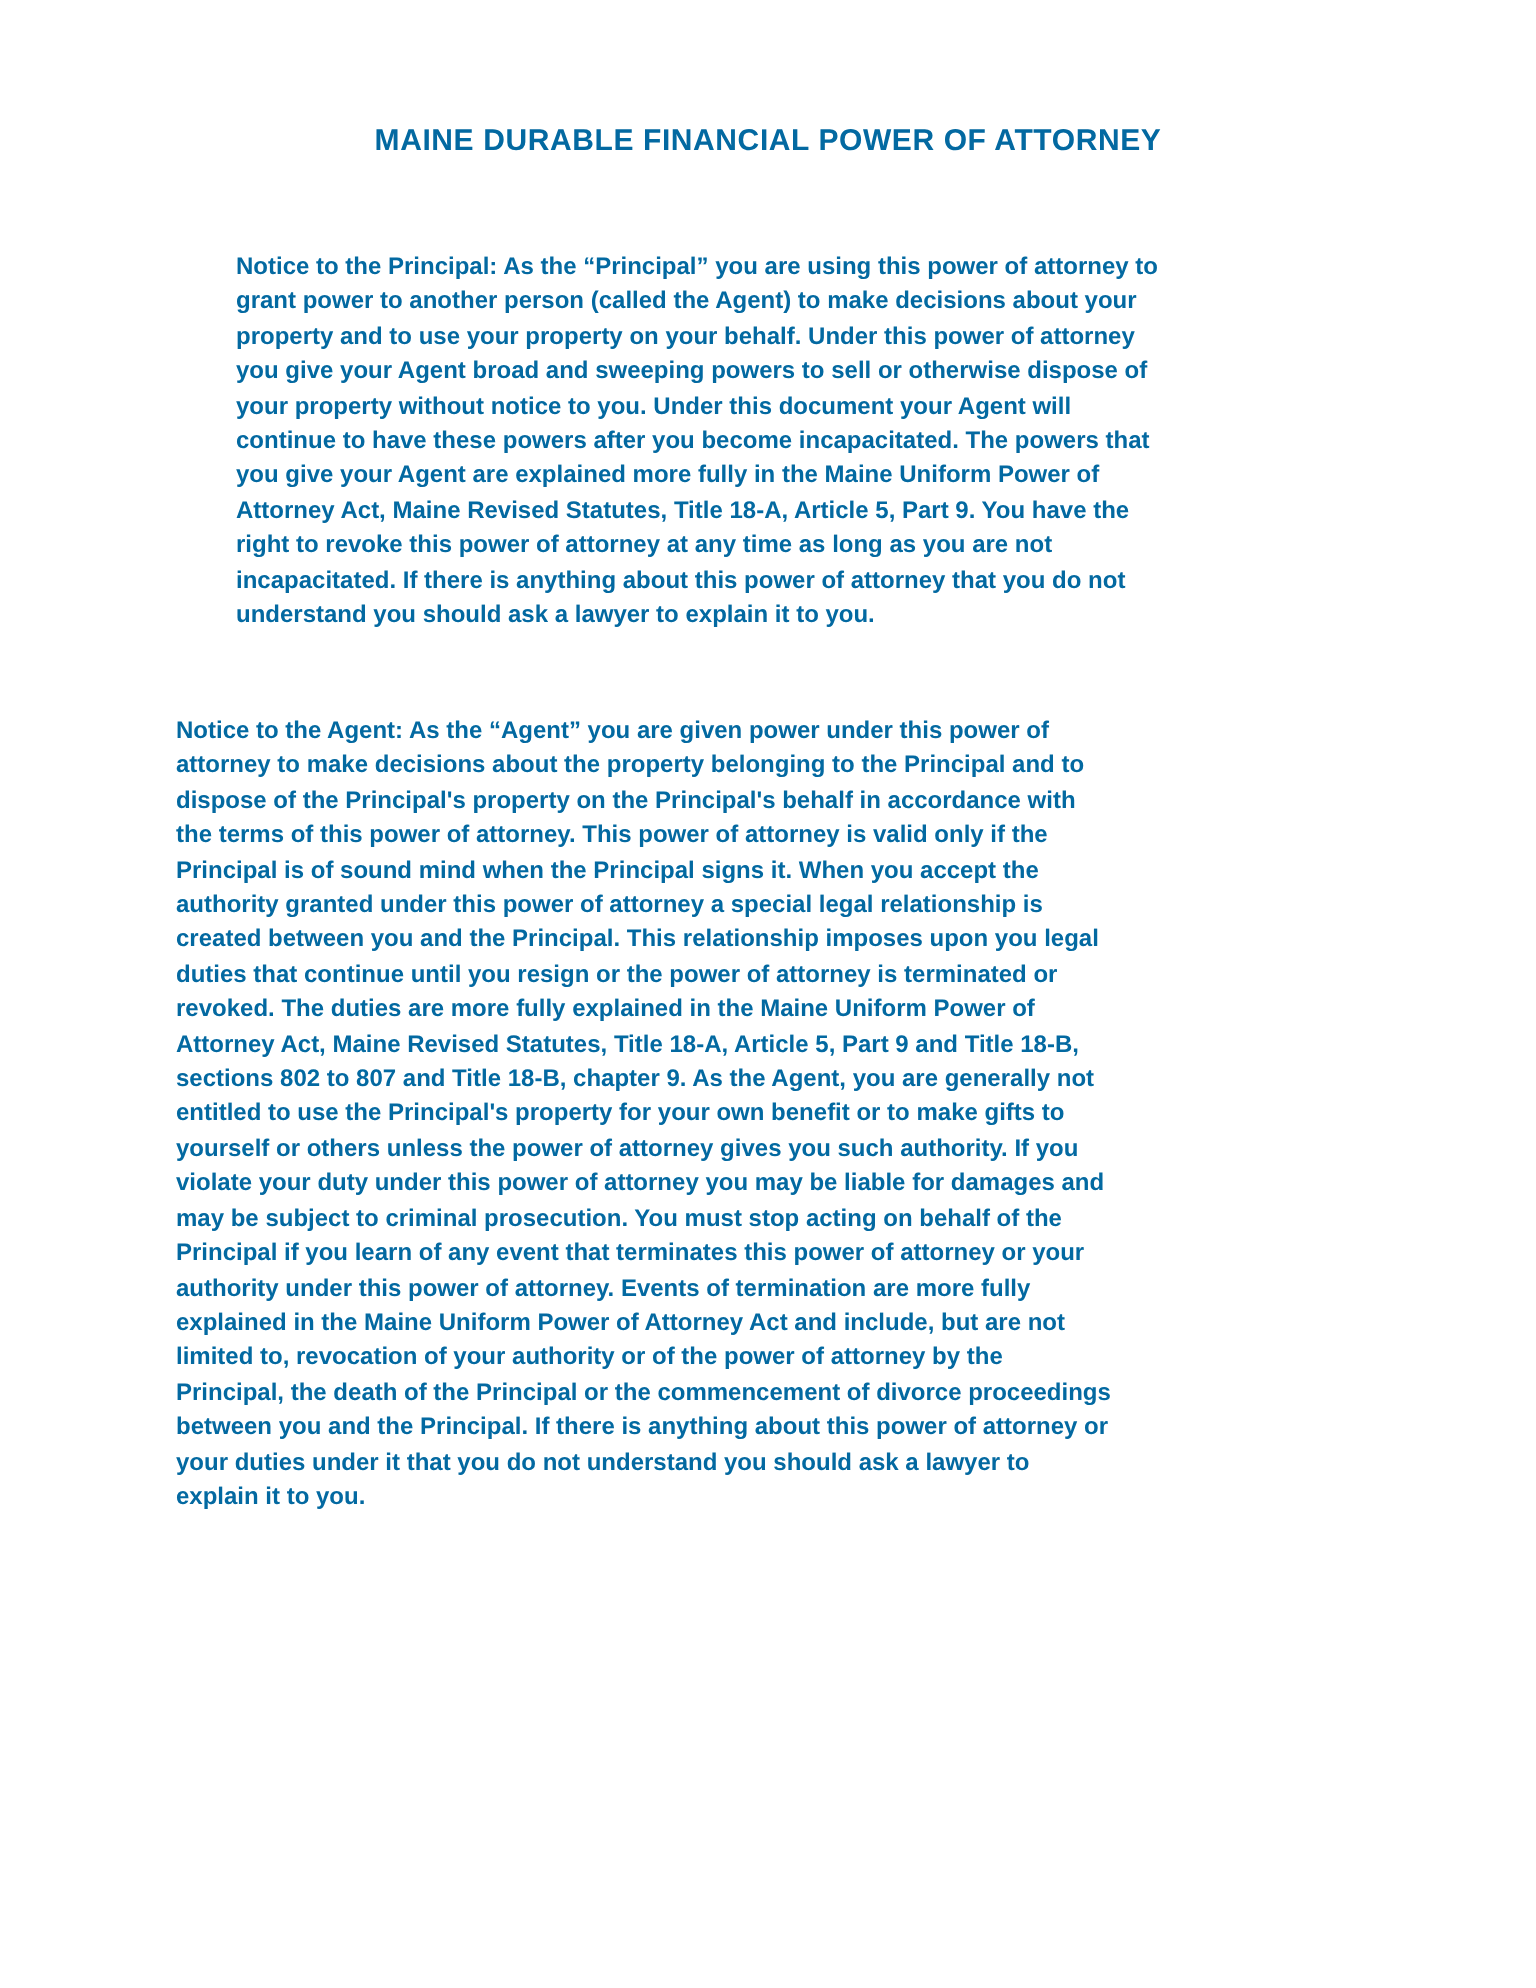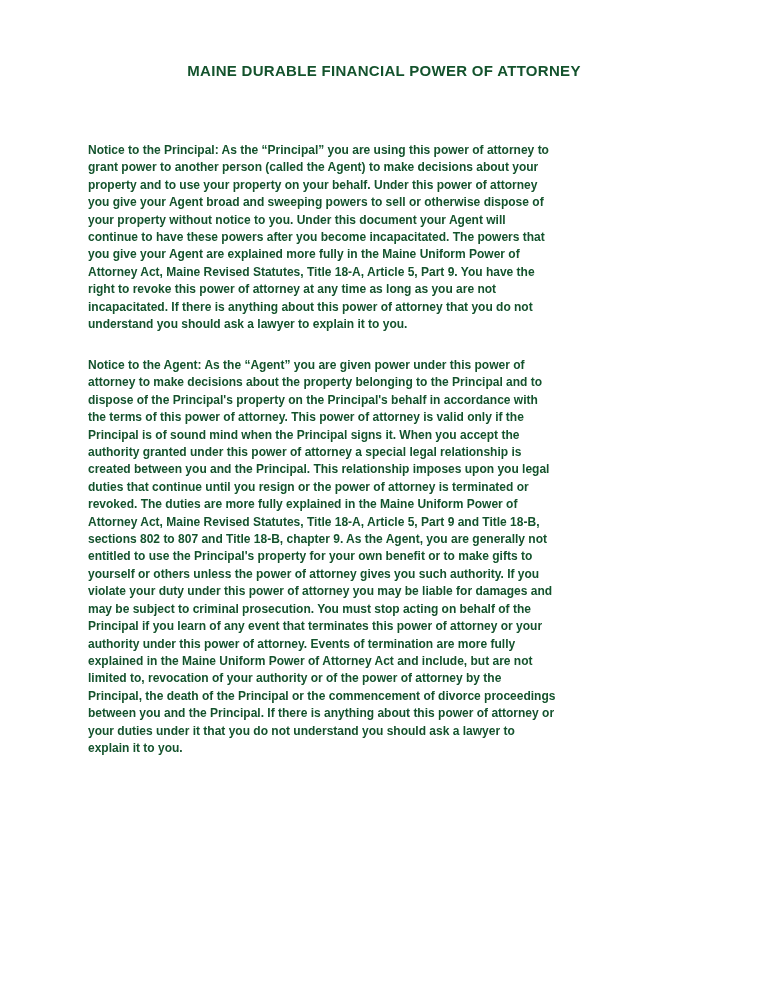--- a/index.html
+++ b/index.html
@@ -7,21 +7,21 @@
     padding: 0;
     background: #ffffff;
   }
   .page {
     position: relative;
     width: 636px;
     height: 994px;
     background: #ffffff;
     overflow: hidden;
     font-family: "Liberation Sans", sans-serif;
-    color: #14532d;
+    color: #0369a1;
     text-decoration: underline;
   }
   .doc-title {
     position: absolute;
     top: 62px;
     left: 0;
     width: 768px;
     text-align: center;
     font-size: 15px;
     font-weight: bold;
@@ -31,21 +31,21 @@
   .doc-paragraph {
     position: absolute;
     left: 88px;
     width: 606px;
     font-size: 12px;
     font-weight: bold;
     line-height: 17.4px;
     white-space: pre-line;
     text-align: left;
   }
-  .para-principal { top: 142px; }
+  .para-principal { top: 125px; margin-left: 30px; }
   .para-agent     { top: 357px; }
 </style>
 </head>
 <body>
 
 <div class="page">
   <div class="doc-title">MAINE DURABLE FINANCIAL POWER OF ATTORNEY</div>
 
   <div class="doc-paragraph para-principal">Notice to the Principal: As the “Principal” you are using this power of attorney to
 grant power to another person (called the Agent) to make decisions about your

